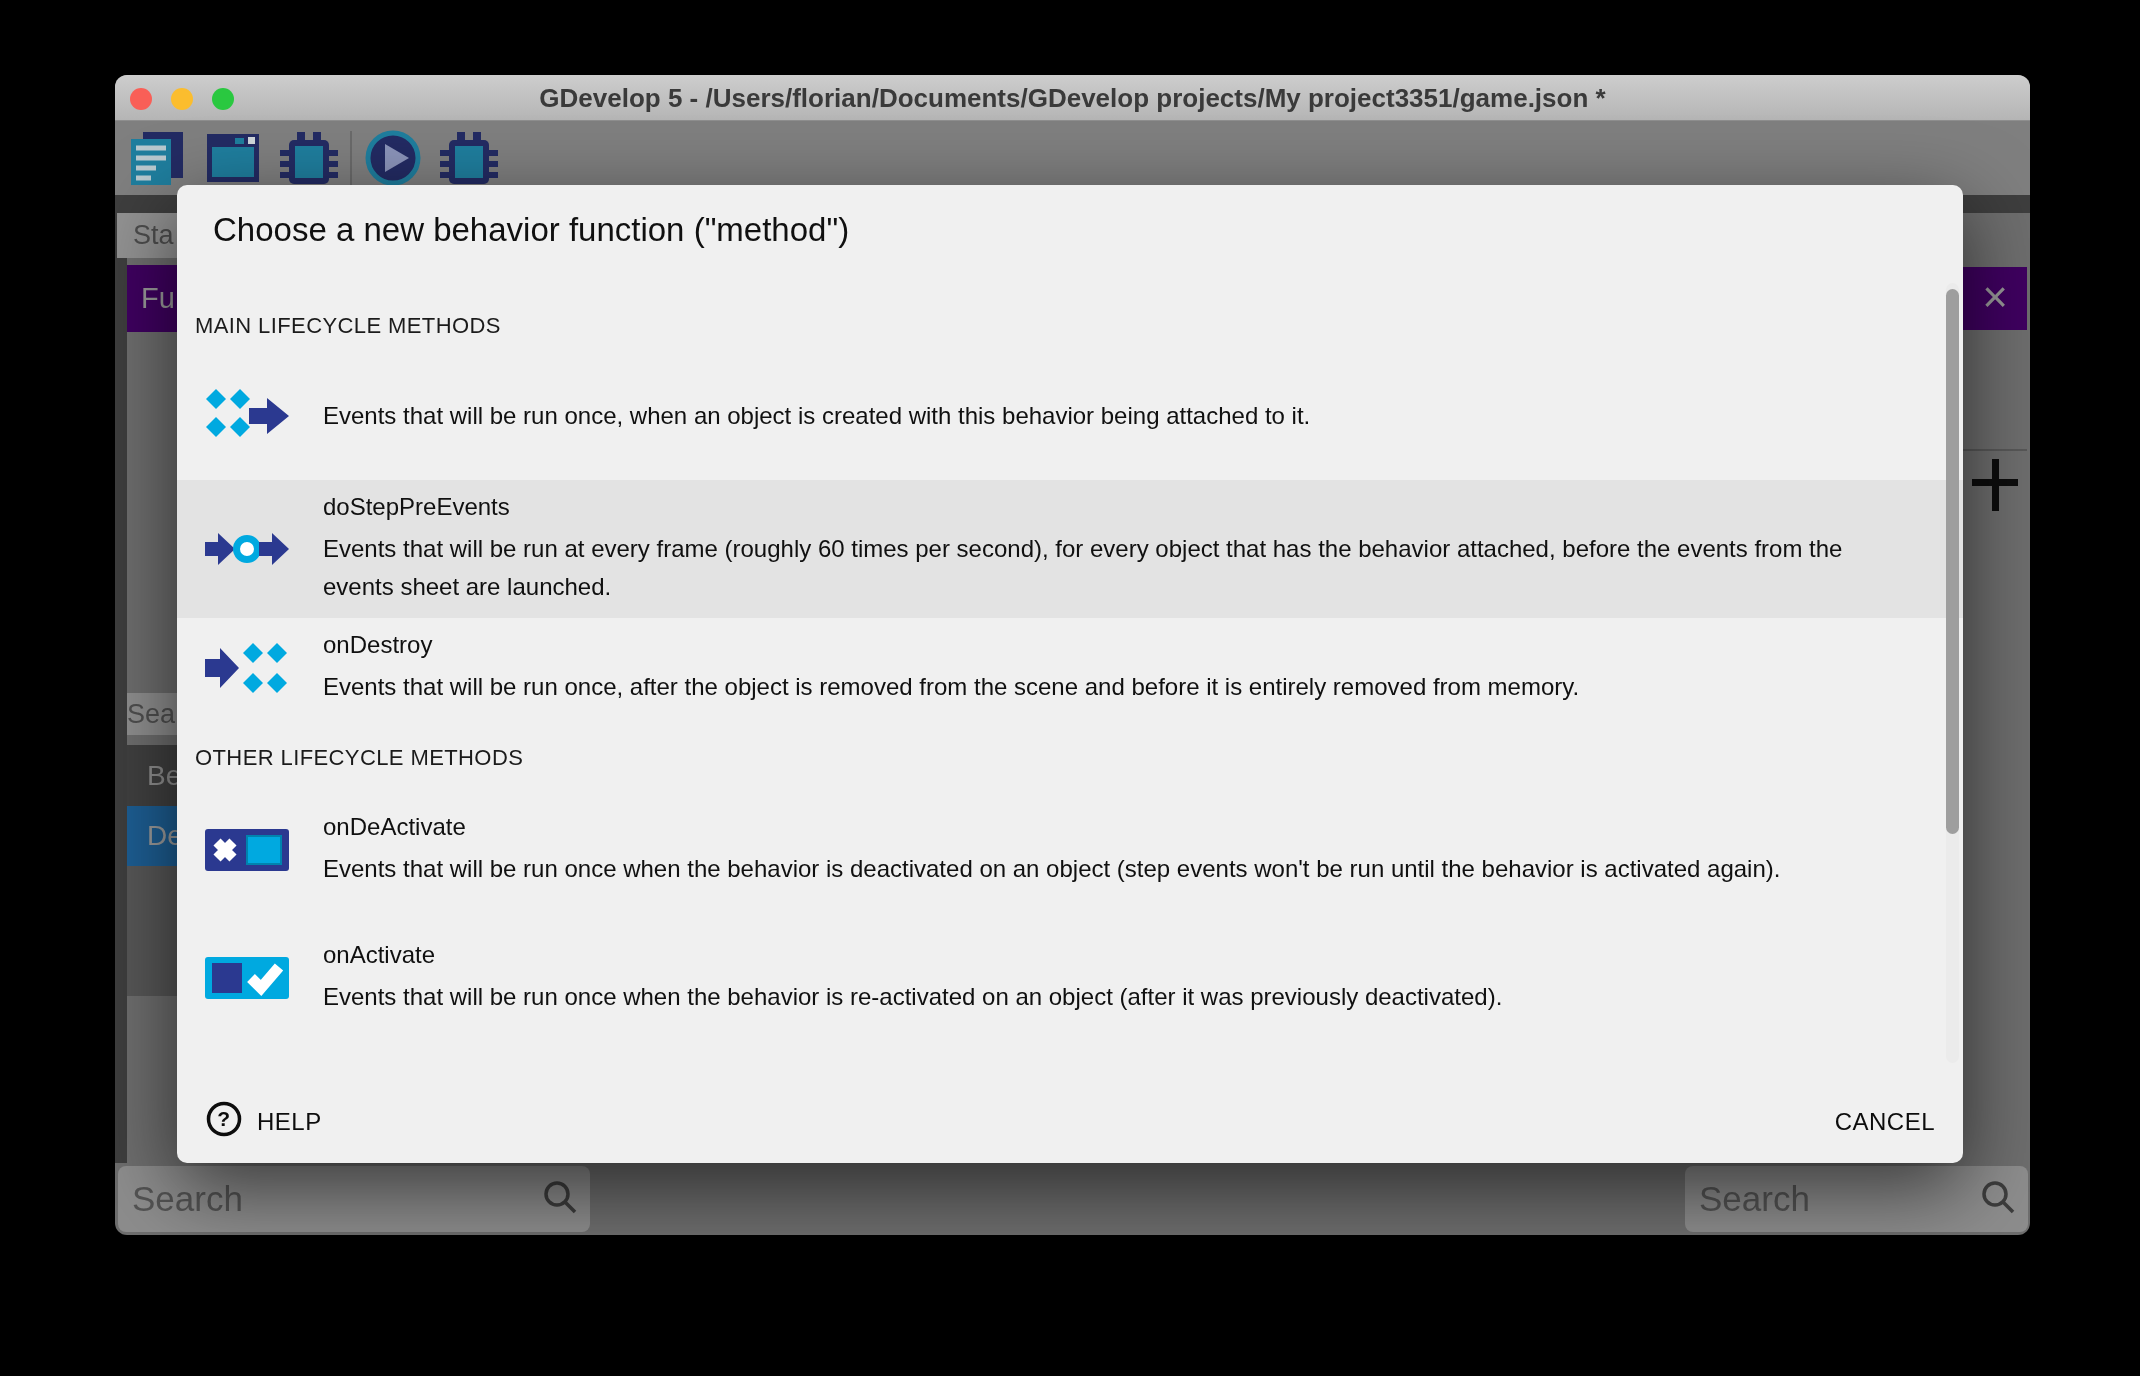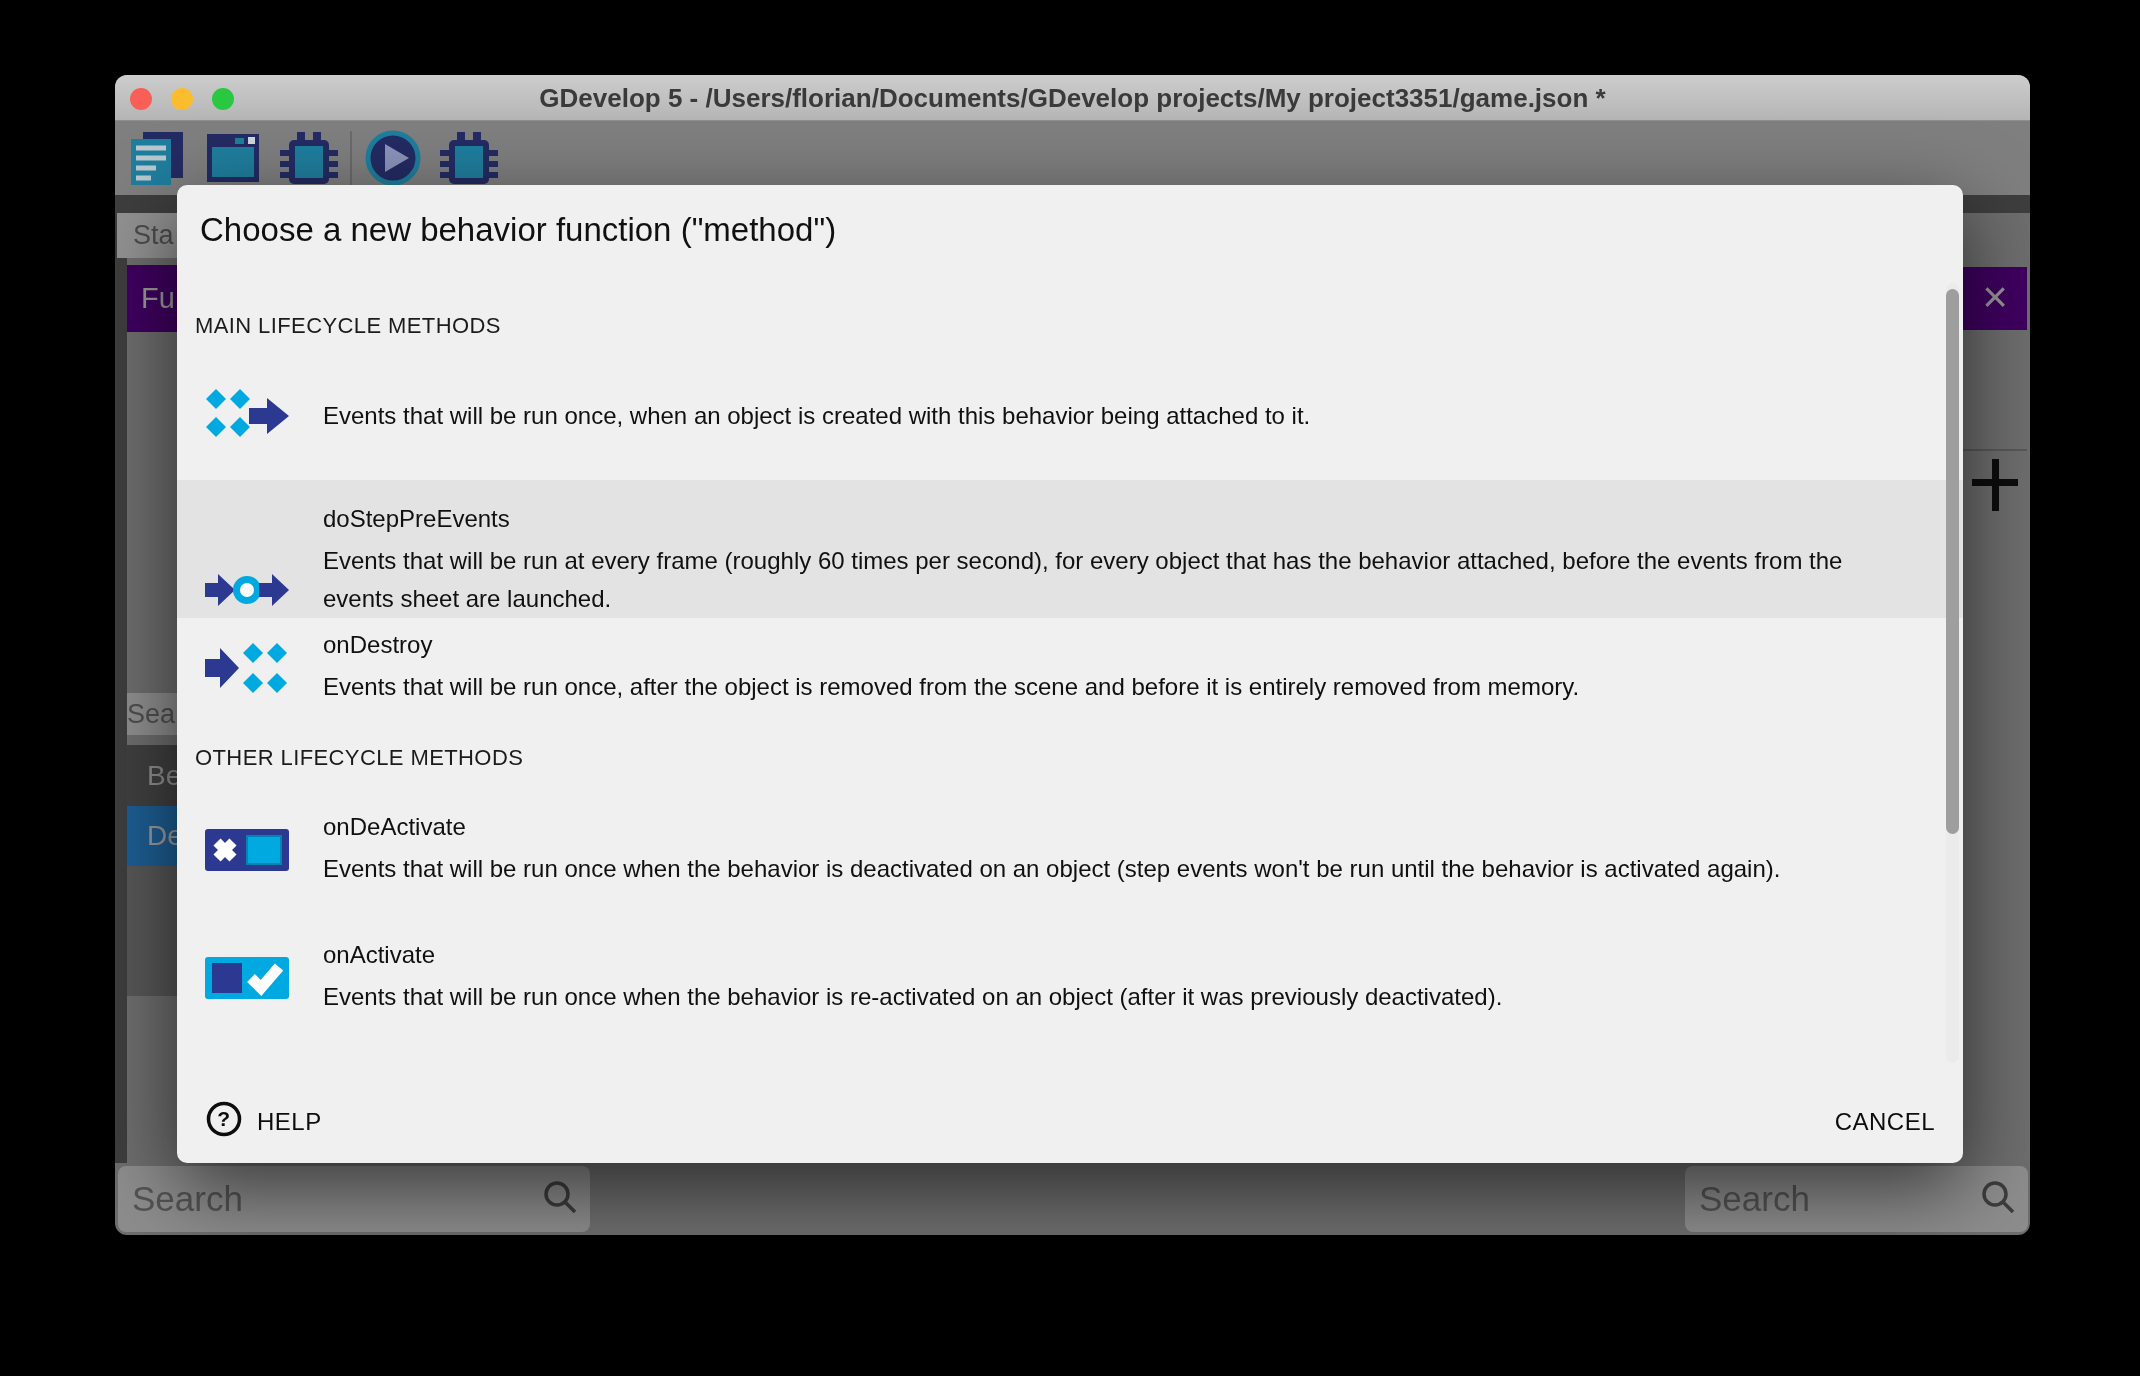--- a/index.html
+++ b/index.html
@@ -47,28 +47,28 @@
   
   .search-box{position:absolute;top:1091px;height:66px;background:#8d8d8d;border-radius:8px;
     display:flex;align-items:center;justify-content:space-between;padding:0 12px 0 14px;}
   .sb-left{left:3px;width:472px;}
   .sb-right{left:1570px;width:343px;}
   .search-text{font-size:35px;color:#545454;}
 
   
   #dialog{position:absolute;left:177px;top:185px;width:1786px;height:978px;background:#f0f0f0;
     border-radius:10px;box-shadow:0 25px 80px rgba(0,0,0,.6);z-index:10;}
-  .dialog-title{padding:24px 20px 0 23px;font-size:33px;line-height:42px;color:#101010;}
+  .dialog-title{padding:24px 20px 0 36px;font-size:33px;line-height:42px;color:#101010;}
 
   .dialog-content{position:absolute;left:0;top:85px;width:100%;height:810px;overflow:hidden;padding-left:28px;}
   .sec-header{position:absolute;left:18px;font-size:22px;color:#1b1b1b;letter-spacing:.4px;}
   .sec0{top:43px;} .sec1{top:475px;}
   .method-row{position:absolute;left:0;right:0;display:flex;align-items:center;
     padding:0 80px 0 28px;cursor:pointer;}
-  .method-row.highlighted{background:#e3e3e3;align-items:flex-end;}
+  .method-row.highlighted{background:#e3e3e3;}
   .s0m0{top:82px;height:128px;} .s0m1{top:210px;height:138px;} .s0m2{top:348px;height:100px;}
   .s1m0{top:510px;height:140px;} .s1m1{top:650px;height:115px;} .s1m2{top:765px;height:128px;}
   .m-icon{width:96px;min-width:96px;display:flex;align-items:center;}
   .m-text{margin-left:22px;}
   .m-title{font-size:24px;line-height:30px;color:#101010;margin-bottom:8px;}
   .m-desc{font-size:24px;line-height:38px;color:#101010;}
 
   .scroll-track{position:absolute;right:4px;top:98px;width:13px;height:780px;background:#ebebeb;border-radius:7px;}
   .scroll-thumb{position:absolute;right:4px;top:104px;width:13px;height:545px;background:#9e9e9e;border-radius:7px;}
 

